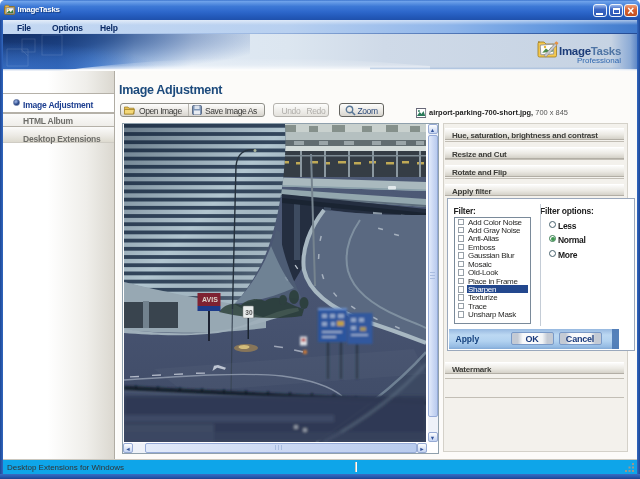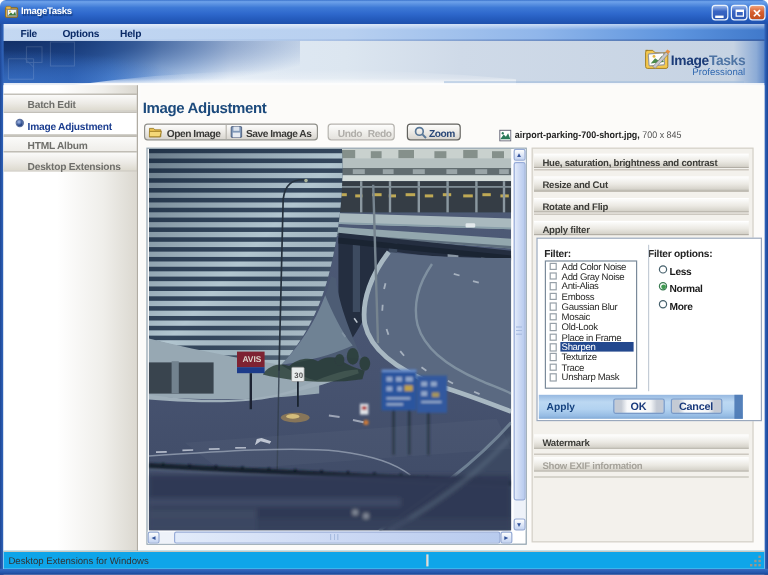--- a/index.html
+++ b/index.html
@@ -36,21 +36,21 @@
 #srow-sel span{position:absolute;left:20px;font-size:8.5px;font-weight:bold;color:#1b3d8f;letter-spacing:-.2px}
 #bullet{position:absolute;left:9.5px;width:7px;height:7px;border-radius:50%;
  background:radial-gradient(circle at 35% 30%,#8ea6d8 15%,#2a4a8c 60%,#122a60);border:1px solid #5a6f9e}
 #vdiv{left:111px;top:0;width:1px;height:403px;background:#b0aca3}
 #vdiv2{left:112px;top:0;width:2px;height:403px;background:#fdfdfc}
 
 #heading{left:116px;top:11.5px;font-size:12.5px;font-weight:bold;color:#1c4a7c;letter-spacing:-.3px}
 
 .tgroup{position:absolute;top:31.5px;height:14px;border:1px solid #8f8f89;border-radius:3px;
  background:linear-gradient(180deg,#fdfdfc,#eceae6 50%,#d8d5cf 100%)}
-.tbtn{position:absolute;top:0;height:12px;font-size:8.5px;font-weight:bold;color:#3a3a38;letter-spacing:-.4px;white-space:nowrap}
+.tbtn{position:absolute;top:0;height:12px;font-size:8.5px;font-weight:normal;color:#3a3a38;letter-spacing:-.4px;white-space:nowrap}
 
 #fname{left:426px;top:36.5px;font-size:8px;color:#222;font-weight:bold;transform:scaleX(.93);transform-origin:0 0}
 #fname i{font-style:normal;font-weight:normal;color:#555}
 
 #pv{left:119px;top:51.5px;width:317px;height:331px;border:1px solid #8fa0ac;background:#fff}
 
 .sb{position:absolute;background:#eef2f9}
 .sbtn{position:absolute;border:1px solid #96aad4;border-radius:2px;background:linear-gradient(180deg,#fdfefe,#dde6f7 55%,#c4d4f2);color:#33539a;font-size:5.5px;font-weight:bold;text-align:center;line-height:9px}
 .sthumb{position:absolute;border:1px solid #96abd8;border-radius:2px;background:linear-gradient(90deg,#e2ebfa,#ccd9f4 50%,#b8cbee)}
 
@@ -155,23 +155,20 @@
     <path d="M554.5,11.5 l2.5,2 l1.5,-2 l-2.3,-1.7 z" fill="#e89040"></path>
     <text x="559" y="23" font-family="Liberation Sans,sans-serif" font-size="11.5" font-weight="bold" fill="#1c3c78" letter-spacing="-0.3">Image<tspan fill="#4e74a4">Tasks</tspan></text>
     <text x="621" y="31" text-anchor="end" font-family="Liberation Sans,sans-serif" font-size="8" fill="#3068b0">Professional</text>
   </g>
  </svg>
  <div class="abs" id="bord-l"></div>
  <div class="abs" id="bord-r"></div>
  <div class="abs" id="bord-b"></div>
  <div class="abs" id="content">
    <div class="abs" id="sidebar"></div>
-   <div class="srow" style="top:7px;height:14.5px">
-        <span style="top:3px">Batch Edit</span>
-      </div>
    <div id="srow-sel" style="top:21.5px;height:20px">
         <span style="top:6px">Image Adjustment</span>
         <div id="bullet" style="top:5.5px"></div>
       </div>
    <div class="srow" style="top:41.5px;height:29px">
         <span style="top:2.5px">HTML Album</span>
       </div>
    <div class="srow" style="top:55px;height:17px">
         <span style="top:6.5px">Desktop Extensions</span>
       </div>
@@ -527,23 +524,20 @@
             </div>
          <div class="xpbtn" style="left:110px;width:43px">
               <span>Cancel</span>
             </div>
        </div>
      </div>
      <div class="pbar" style="top:237.5px">
           <span>Watermark</span>
         </div>
      <div class="pline" style="top:253.5px"></div>
-     <div class="pbar" style="top:256.5px">
-          <span style="color:#a5a29a">Show EXIF information</span>
-        </div>
      <div class="pline" style="top:272.5px"></div>
    </div>
  </div>
  <div class="abs" id="statusbar">
       <span>Desktop Extensions for Windows</span>
   <div style="position:absolute;left:352px;top:2px;width:1px;height:10px;background:#c6c3ba;box-shadow:1px 0 0 #fff"></div>
   <svg style="position:absolute;right:2px;bottom:1px" width="11" height="11" viewBox="0 0 11 11">
     <g>
           <rect x="8" y="8" width="2" height="2" fill="#9a978e"></rect>
           <rect x="8" y="4.5" width="2" height="2" fill="#9a978e"></rect>

